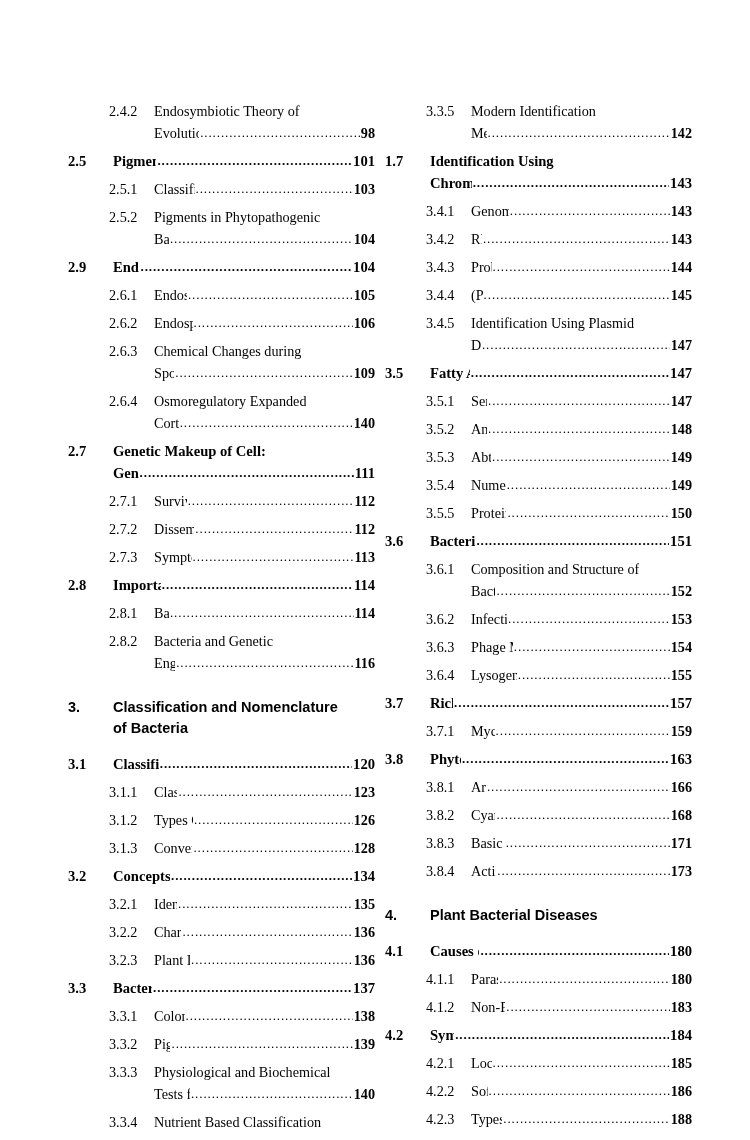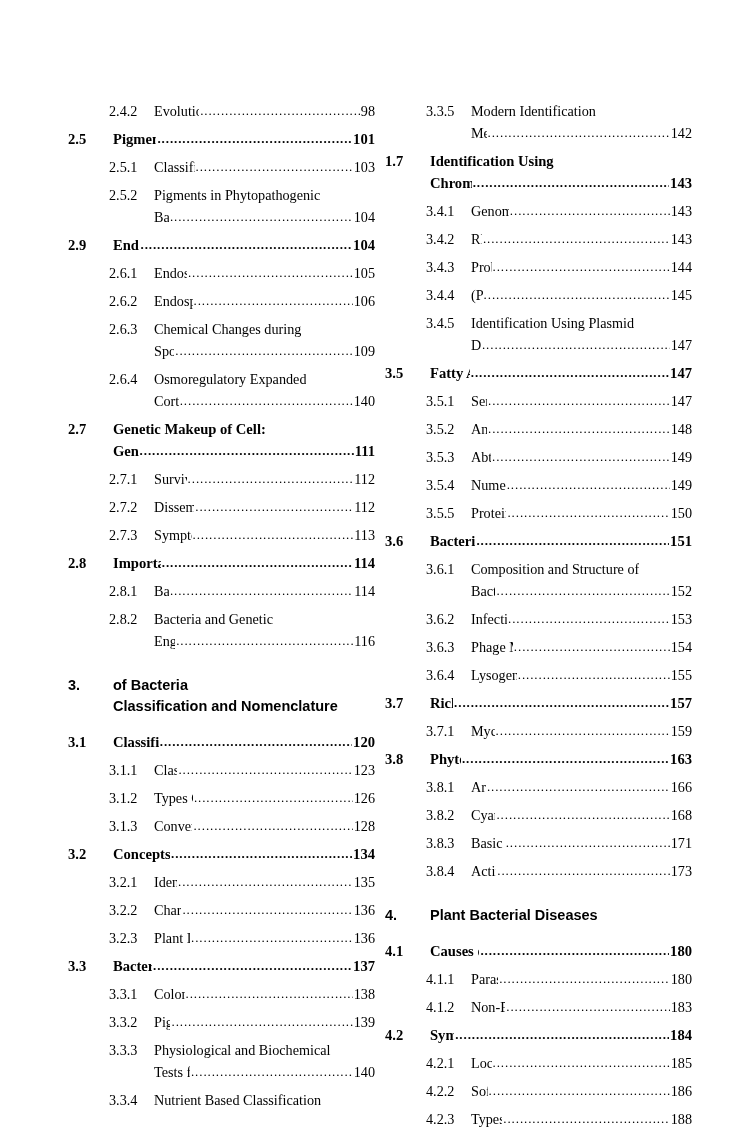--- a/index.html
+++ b/index.html
@@ -107,20 +107,21 @@
     white-space: nowrap;
     margin: 0 1px;
     letter-spacing: 0.9px;
     font-size: 13px;
     position: relative;
     top: -1px;
   }
   .leader .pg {
     flex: 0 0 auto;
     white-space: nowrap;
+    font-weight: bold;
   }
 
   
   .footer {
     position: absolute;
     left: 0;
     bottom: 0;
     width: 750px;
     height: 110px;
   }
@@ -129,20 +130,23 @@
 <body>
 
 <div class="page">
 
   <div class="columns">
     <div class="col col-left" id="col-left">
         <div class="entry lvl3 indent">
           <div class="num">2.4.2</div>
           <div class="body">
             <div class="leader">
+              <span class="txt">Endosymbiotic Theory of</span>
+            </div>
+            <div class="leader">
               <span class="txt">Evolution of Eukaryotic Cell</span>
               <span class="dots">............................................................................................................................................</span>
               <span class="pg">98</span>
             </div>
           </div>
         </div>
         <div class="entry lvl2">
           <div class="num">2.5</div>
           <div class="body">
             <div class="leader">
@@ -303,22 +307,22 @@
             <div class="leader">
               <span class="txt">Engineering</span>
               <span class="dots">............................................................................................................................................</span>
               <span class="pg">116</span>
             </div>
           </div>
         </div>
         <div class="chapter">
           <div class="num">3.</div>
           <div class="ttl">
+            <div>Classification and Nomenclature</div>
             <div>of Bacteria</div>
-            <div>Classification and Nomenclature</div>
           </div>
         </div>
         <div class="entry lvl2">
           <div class="num">3.1</div>
           <div class="body">
             <div class="leader">
               <span class="txt">Classification Systems</span>
               <span class="dots">............................................................................................................................................</span>
               <span class="pg">120</span>
             </div>

